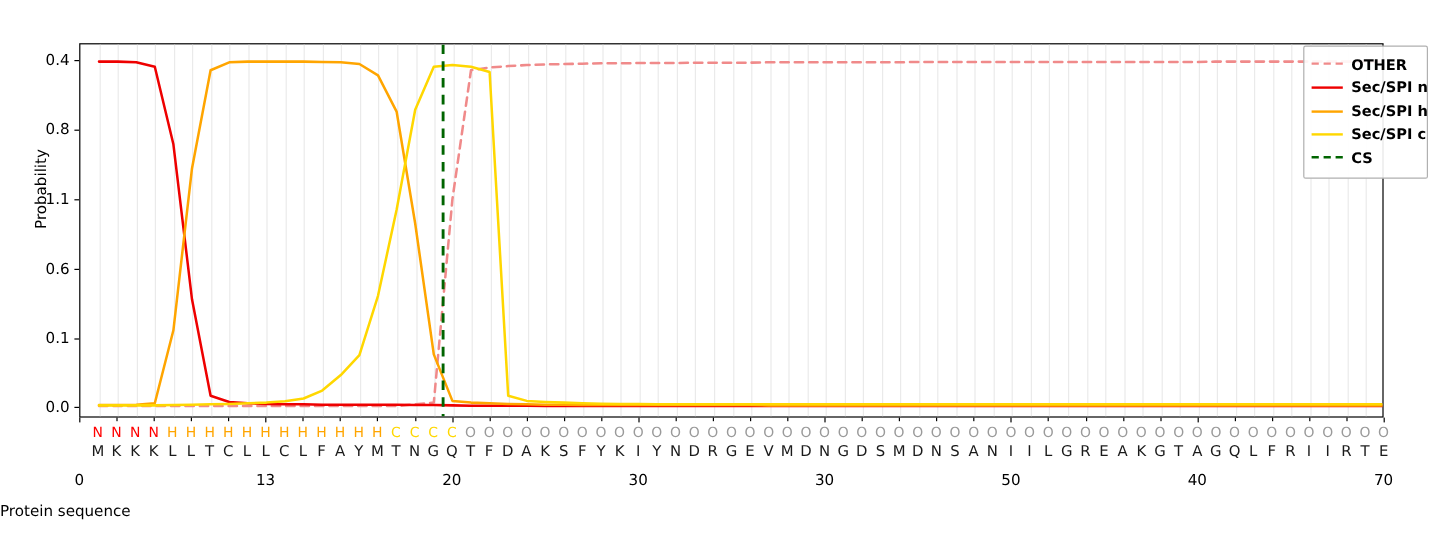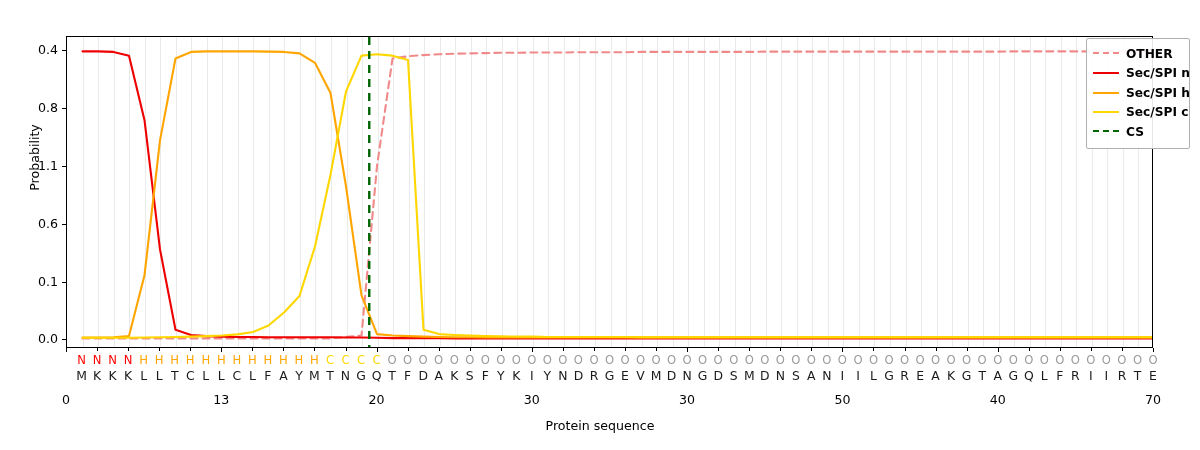--- a/index.html
+++ b/index.html
@@ -29,21 +29,21 @@
     position:absolute; left:-96px; top:150px; width:260px; text-align:center;
     font-size:12.6px; color:#000;
     transform:rotate(-90deg); transform-origin:center center;
   }
 
   
   .xtickmark{position:absolute;top:348px;width:1px;height:4px;background:#000;}
   .xtickmark.minor{height:2.5px;}
   .xlabel-txt{position:absolute;top:392px;width:40px;text-align:center;font-size:12.6px;color:#000;}
   #xlabel{
-    position:absolute; left:0; top:418px; width:1200px; text-align:center;
+    position:absolute; left:0; top:418px; width:1200px; 
     font-size:12.6px; color:#000;
   }
 
   
   #regionrow{position:absolute;top:353px;height:15px;}
   #searow{position:absolute;top:368px;height:16px;}
   .glyph{
     position:absolute; width:18px; text-align:center;
     font-size:11.6px; line-height:15px;
   }

